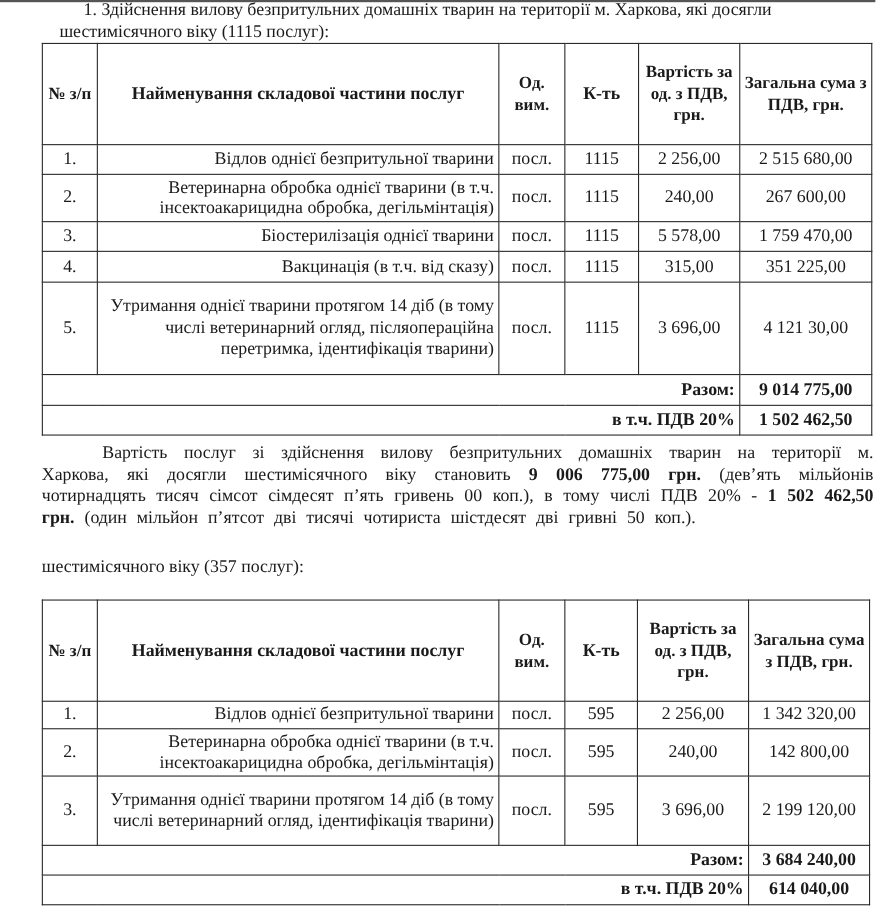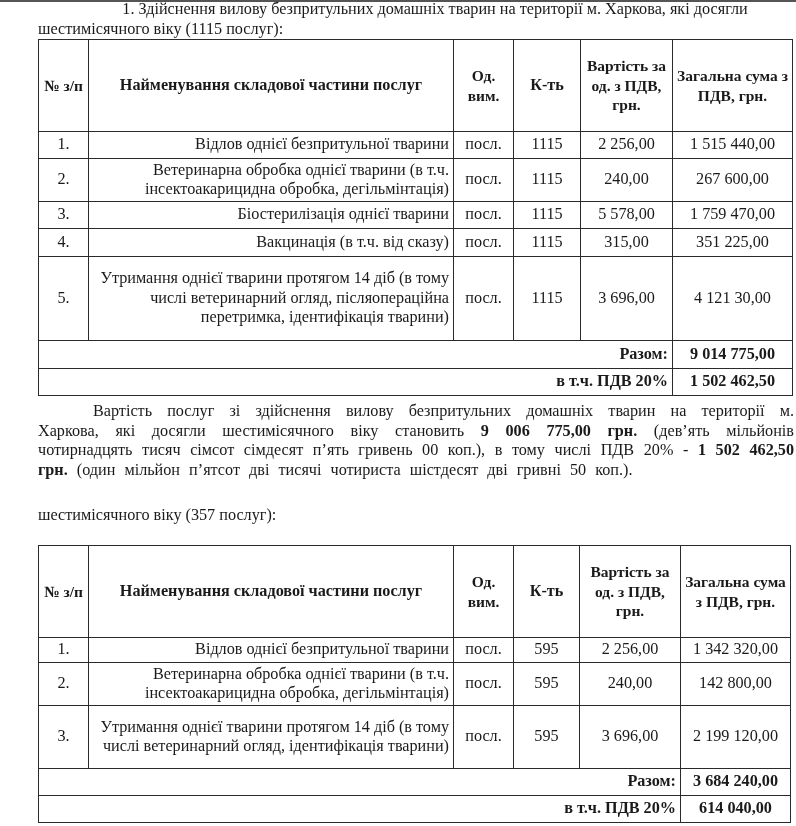--- a/index.html
+++ b/index.html
@@ -26,22 +26,22 @@
   td.lbl { text-align:right; font-weight:bold; padding-right:8px; }
   td.tot { text-align:center; font-weight:bold; }
   b { font-weight:bold; }
 </style>
 </head>
 <body>
 
 <div class="topline"></div>
 
 <div class="para" style="top:0px; left:38px;">
-  <div style="padding-left:38px; white-space:nowrap;text-align:center;">1. Здійснення вилову безпритульних домашніх тварин на території м. Харкова, які досягли</div>
-  <div style="margin-left:0px;">шестимісячного віку (1115 послуг):</div>
+  <div style="padding-left:38px; white-space:nowrap;">1. Здійснення вилову безпритульних домашніх тварин на території м. Харкова, які досягли</div>
+  <div style="margin-left:16px;">шестимісячного віку (1115 послуг):</div>
 </div>
 
 <table class="svc" style="top:39px;">
   <colgroup>
     <col style="width:50px">
       <col style="width:365px">
       <col style="width:60px">
     <col style="width:67px">
       <col style="width:92px">
       <col style="width:120px">
@@ -54,21 +54,21 @@
     <th style="font-size:16.2px">К-ть</th>
     <th>Вартість за од. з ПДВ, грн.</th>
     <th>Загальна сума з ПДВ, грн.</th>
   </tr>
   <tr style="height:27px">
     <td class="c">1.</td>
     <td class="name">Відлов однієї безпритульної тварини</td>
     <td class="c">посл.</td>
     <td class="c">1115</td>
     <td class="c">2 256,00</td>
-    <td class="c">1 515 440,00</td>
+    <td class="c">2 515 680,00</td>
   </tr>
   <tr style="height:43px">
     <td class="c">2.</td>
     <td class="name">Ветеринарна обробка однієї тварини (в т.ч. інсектоакарицидна обробка, дегільмінтація)</td>
     <td class="c">посл.</td>
     <td class="c">1115</td>
     <td class="c">240,00</td>
     <td class="c">267 600,00</td>
   </tr>
   <tr style="height:27px">

